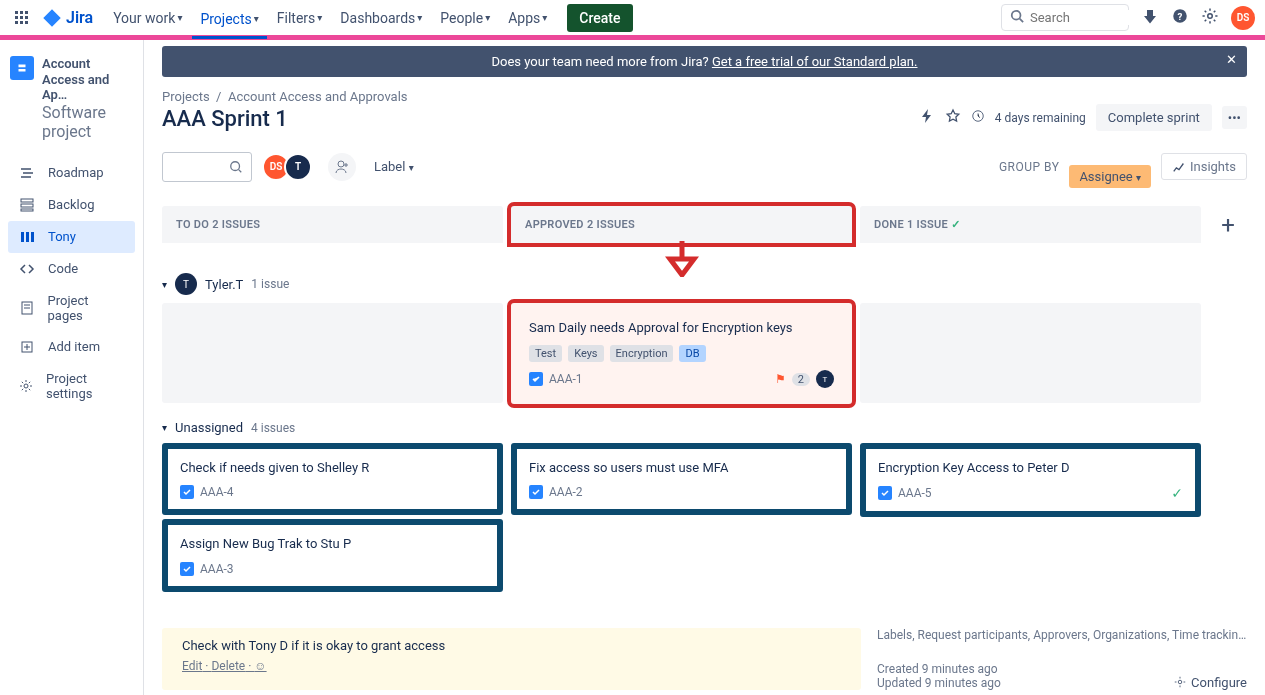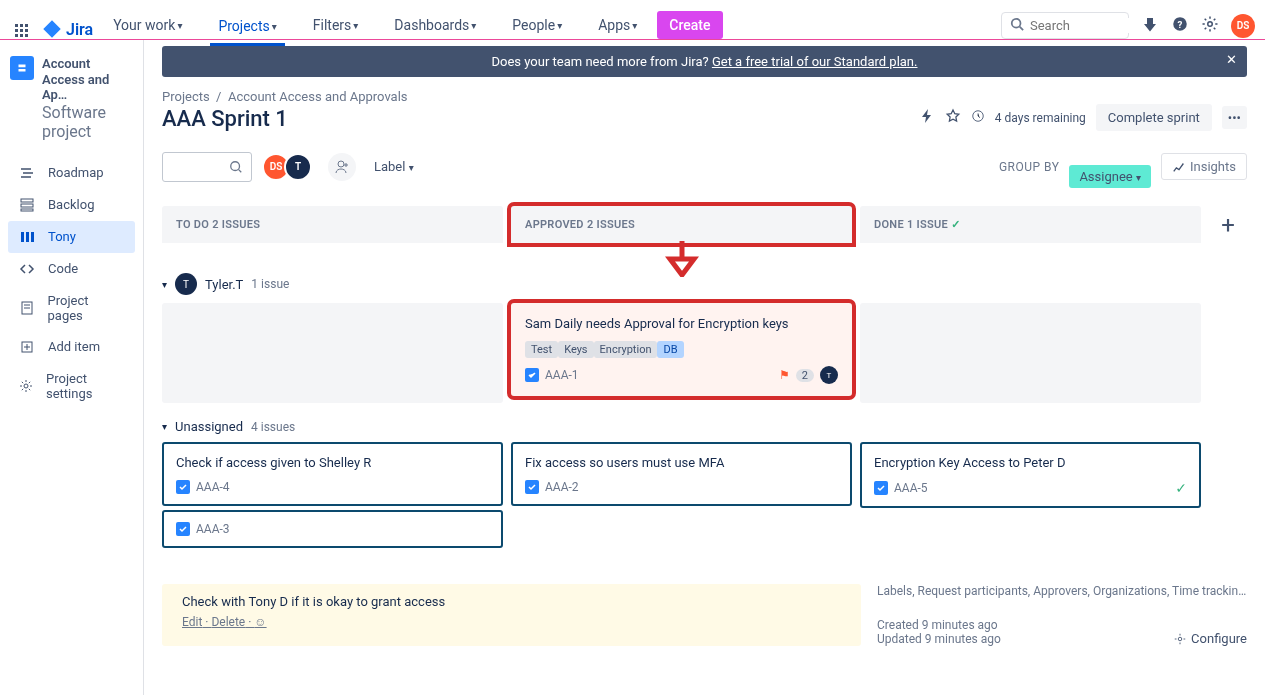--- a/index.html
+++ b/index.html
@@ -1,25 +1,25 @@
 <!DOCTYPE html>
 <html><head>
 <meta charset="utf-8">
 <style>
 * { margin: 0; padding: 0; box-sizing: border-box; font-family: -apple-system, BlinkMacSystemFont, "Segoe UI", Roboto, sans-serif; }
 body { width: 1265px; height: 695px; background: #fff; font-size: 14px; color: #172B4D; overflow: hidden;}
-.topnav { height: 40px; border-bottom: 1px solid #ec4899; display: flex; align-items: flex-end; padding: 0 10px; gap: 4px; }
+.topnav { height: 40px; border-bottom: 5px solid #ec4899; display: flex; align-items: center; padding: 0 10px; gap: 4px; }
 .apps-icon { width: 24px; display:flex; align-items:center; justify-content:center;}
 .logo { display: flex; align-items: center; gap: 4px; color: #0052CC; font-weight: 600; font-size: 16px; margin-left: 4px; margin-right: 8px;}
 .logo svg { width: 20px; height: 20px; }
-.nav-items { display: flex; gap: 20px; }
+.nav-items { display: flex; gap: 2px; }
 .nav-item { padding: 6px 8px; font-size: 14px; color: #42526E; cursor: pointer; display: flex; align-items: center; gap: 2px; }
 .nav-item.active { color: #0052CC; border-bottom: 3px solid #0052CC; padding-bottom: 8px; margin-bottom: -7px;}
 .chev { font-size: 10px; color: #42526E; }
-.create-btn { background: #d946ef; color: #fff; padding: 6px 12px; border-radius: 3px; border:none; font-weight: 500; font-size: 14px; margin-left: 8px; cursor:pointer;}
+.create-btn { background: #14532d; color: #fff; padding: 6px 12px; border-radius: 3px; border:none; font-weight: 500; font-size: 14px; margin-left: 8px; cursor:pointer;}
 .nav-right { margin-left: auto; display: flex; align-items: center; gap: 12px; }
 .search-box { display:flex; align-items:center; gap:6px; border: 1px solid #dfe1e6; border-radius: 4px; padding: 4px 8px; width: 128px; color:#6b778c;}
 .search-box input { border: none; outline: none; width: 100px; font-size: 13px;}
 .top-ico { color: #42526E; cursor:pointer;}
 .avatar-ds { width: 24px; height: 24px; border-radius: 50%; background: #FF5630; color:#fff; display:flex; align-items:center; justify-content:center; font-size: 10px; font-weight:600;}
 
 .layout { display: flex; height: calc(695px - 40px); }
 .sidebar { width: 144px; border-right: 1px solid #dfe1e6; padding: 14px 8px; }
 .proj-head { display:flex; gap: 8px; margin-bottom: 14px; padding: 2px;}
 .proj-icon { width: 24px; height: 24px; background: #2684FF; border-radius: 3px; display:flex; align-items:center; justify-content:center; flex-shrink:0;}
@@ -45,46 +45,46 @@
 .toolbar { display:flex; align-items:center; gap: 10px; margin-top: 14px;}
 .board-search { border:1px solid #c1c7d0; border-radius: 3px; width: 90px; height: 30px; display:flex; align-items:center; justify-content:flex-end; padding-right: 8px; color:#6b778c;}
 .avatar-stack { display:flex;}
 .av { width:28px; height:28px; border-radius:50%; display:flex; align-items:center; justify-content:center; color:#fff; font-size:10px; font-weight:600; border:2px solid #fff; margin-left:-6px;}
 .av:first-child { margin-left:0;}
 .av-ds { background:#FF5630;}
 .av-t { background:#172B4D;}
 .add-person { width:28px; height:28px; border-radius:50%; background:#f4f5f7; display:flex; align-items:center; justify-content:center; margin-left:6px;}
 .label-dd { padding: 4px 8px; font-size: 13px; color:#42526E; cursor:pointer;}
 .toolbar-right { margin-left:auto; display:flex; align-items:center; gap: 10px; font-size: 12px; color:#6b778c;}
-.groupby-select { background:#5eead4; padding: 4px 10px; border-radius: 3px; font-size: 13px; color:#42526E;margin-top:20px;}
+.groupby-select { background:#fdba74; padding: 4px 10px; border-radius: 3px; font-size: 13px; color:#42526E;margin-top:20px;}
 .insights-btn { border:1px solid #dfe1e6; padding: 5px 10px; border-radius:3px; font-size: 13px; display:flex; align-items:center; gap:4px;}
 
 .board-cols { display:flex; gap: 8px; margin-top: 18px;}
 .col-head { background:#f4f5f7; border-radius: 3px 3px 0 0; padding: 12px 14px; font-size: 11px; font-weight:600; color:#6b778c; text-transform: uppercase; flex:1; letter-spacing:0.3px;}
 .col-head.hl { outline: 4px solid #d42c2c;}
 .add-col { width: 38px; display:flex; align-items:center; justify-content:center; font-size: 24px; color:#42526E; cursor:pointer;}
 
 .swim-head { display:flex; align-items:center; gap:8px; margin-top: 16px; margin-bottom: 8px; font-size: 13px;}
 .swim-chev { font-size: 10px;}
 .swim-av { width:22px; height:22px; border-radius:50%; background:#172B4D; color:#fff; display:flex; align-items:center; justify-content:center; font-size:10px;}
 .swim-count { color:#6b778c; font-size: 12px;}
 
 .card-row { display:flex; gap: 8px; align-items:flex-start;}
 .card-col { flex:1; display:flex; flex-direction:column; gap: 4px;}
-.card { background:#fff; border:2px solid #0c4a6e; border-radius:3px; padding: 10px 12px; font-size: 13px;}
+.card { background:#fff; border:6px solid #0c4a6e; border-radius:3px; padding: 10px 12px; font-size: 13px;}
 .card.hl { outline: 4px solid #d42c2c; background:#fff3f0; border-color:#fff3f0;}
 .card-title { margin-bottom: 8px; line-height:1.4;}
 .card-foot { display:flex; align-items:center; gap: 6px;}
 .issue-ico { width:14px; height:14px; background:#2684FF; border-radius:2px; display:flex; align-items:center; justify-content:center;}
 .issue-key { font-size: 12px; color:#6b778c;}
 .flag-ico { margin-left:auto; color:#FF5630; font-size: 12px;}
 .comment-badge { background:#dfe1e6; border-radius:8px; padding: 0 6px; font-size: 11px; color:#42526E;}
 .card-av-t { width:18px; height:18px; border-radius:50%; background:#172B4D; color:#fff; font-size:8px; display:flex; align-items:center; justify-content:center;}
 .done-chk { margin-left:auto; color:#36B37E; font-size: 14px;}
-.labels { display:flex; gap:0; margin-bottom: 8px; flex-wrap:wrap;}
+.labels { display:flex; gap:6px; margin-bottom: 8px; flex-wrap:wrap;}
 .lbl { background:#dfe1e6; border-radius:3px; padding: 2px 6px; font-size: 11px; color:#42526E;}
 .lbl.db { background:#b3d4ff; color:#0747A6;}
 
 .arrow-anno { position: relative; height: 30px;}
 .arrow-anno svg { position:absolute; left: 50%; top: -2px; transform: translateX(-50%);}
 
 .footer-row { display:flex; gap: 16px; margin-top: 36px;}
 .activity { flex:1; background:#fffae6; padding: 10px 20px; border-radius:3px; font-size: 13px;}
 .activity-actions { font-size: 12px; color:#6b778c; margin-top: 6px; text-decoration: underline;}
 .activity-actions span { cursor:pointer;}
@@ -373,31 +373,32 @@
     </div>
 
     <div class="swim-head">
       <span class="swim-chev">▾</span>
       <span>Unassigned</span>
       <span class="swim-count">4 issues</span>
     </div>
     <div class="card-row">
       <div class="card-col">
         <div class="card">
-          <div class="card-title">Check if access given to Shelley R</div>
+          <div class="card-title">Check if needs given to Shelley R</div>
           <div class="card-foot">
             <span class="issue-ico">
                 <svg width="8" height="8" viewBox="0 0 8 8">
                   <path stroke="#fff" stroke-width="1.5" fill="none" d="M1 4l2 2 4-4"></path>
                 </svg>
               </span>
             <span class="issue-key">AAA-4</span>
           </div>
         </div>
         <div class="card">
+          <div class="card-title">Assign New Bug Trak to Stu P</div>
           <div class="card-foot">
             <span class="issue-ico">
                 <svg width="8" height="8" viewBox="0 0 8 8">
                   <path stroke="#fff" stroke-width="1.5" fill="none" d="M1 4l2 2 4-4"></path>
                 </svg>
               </span>
             <span class="issue-key">AAA-3</span>
           </div>
         </div>
       </div>

